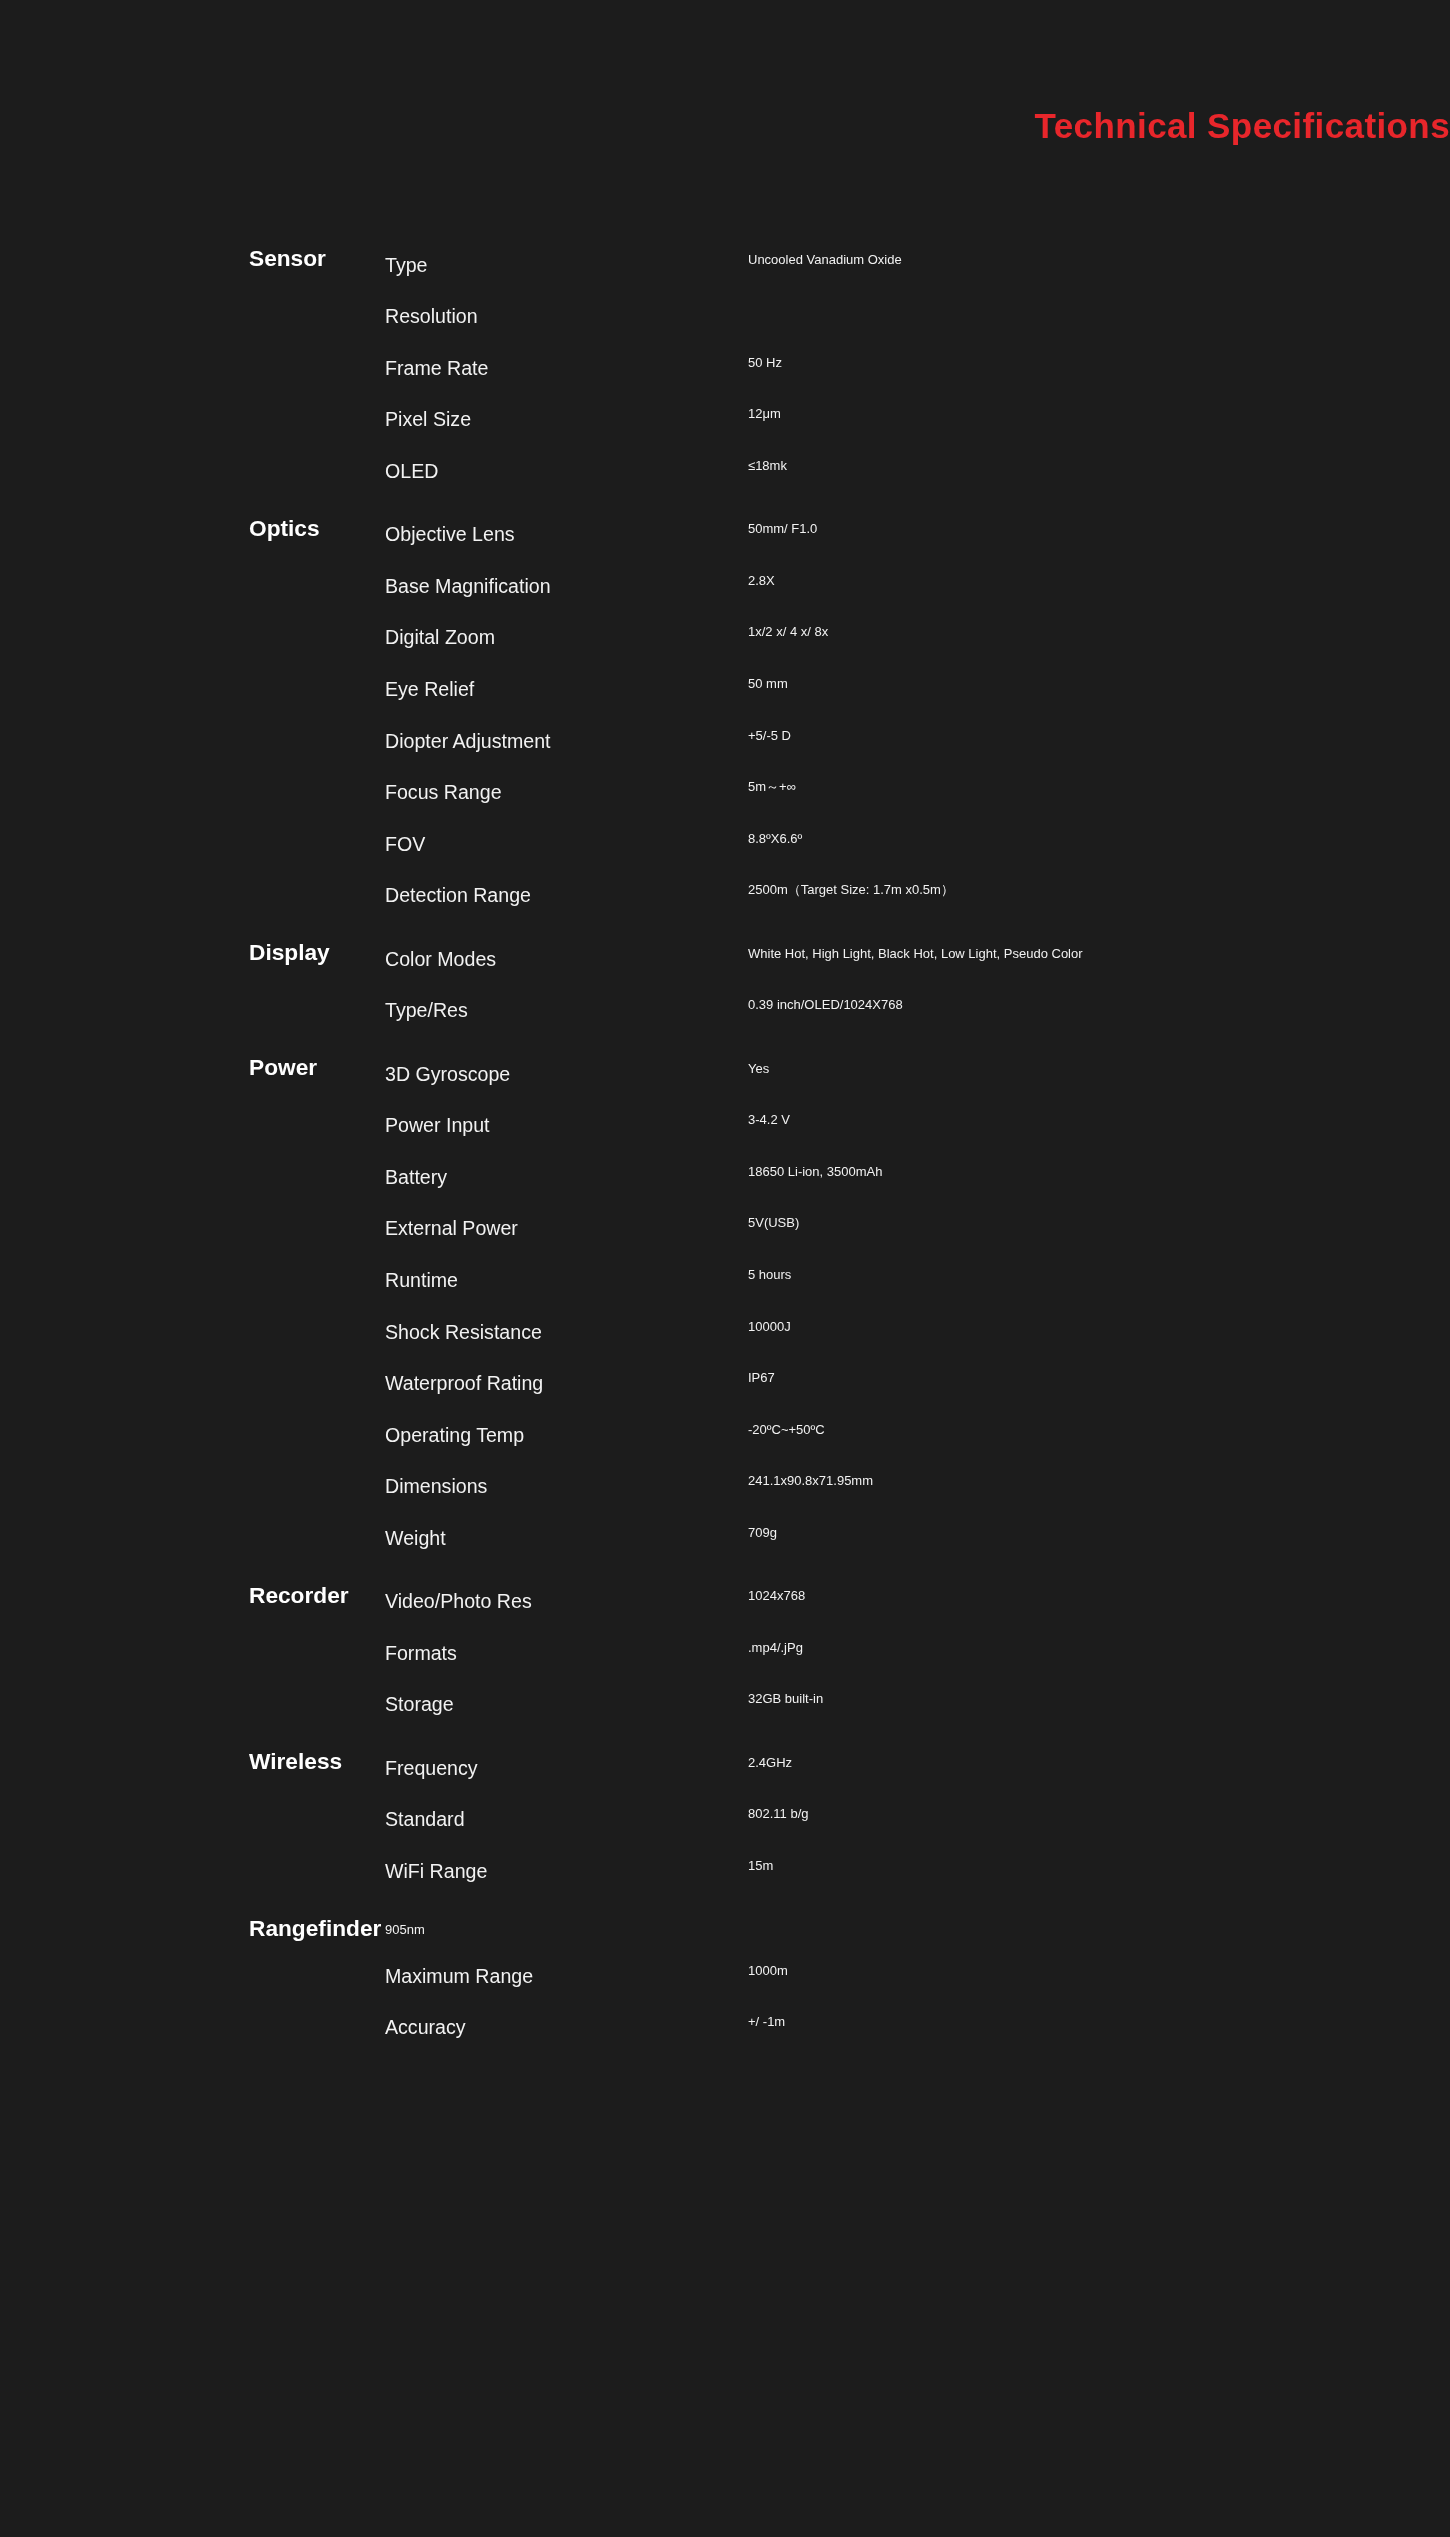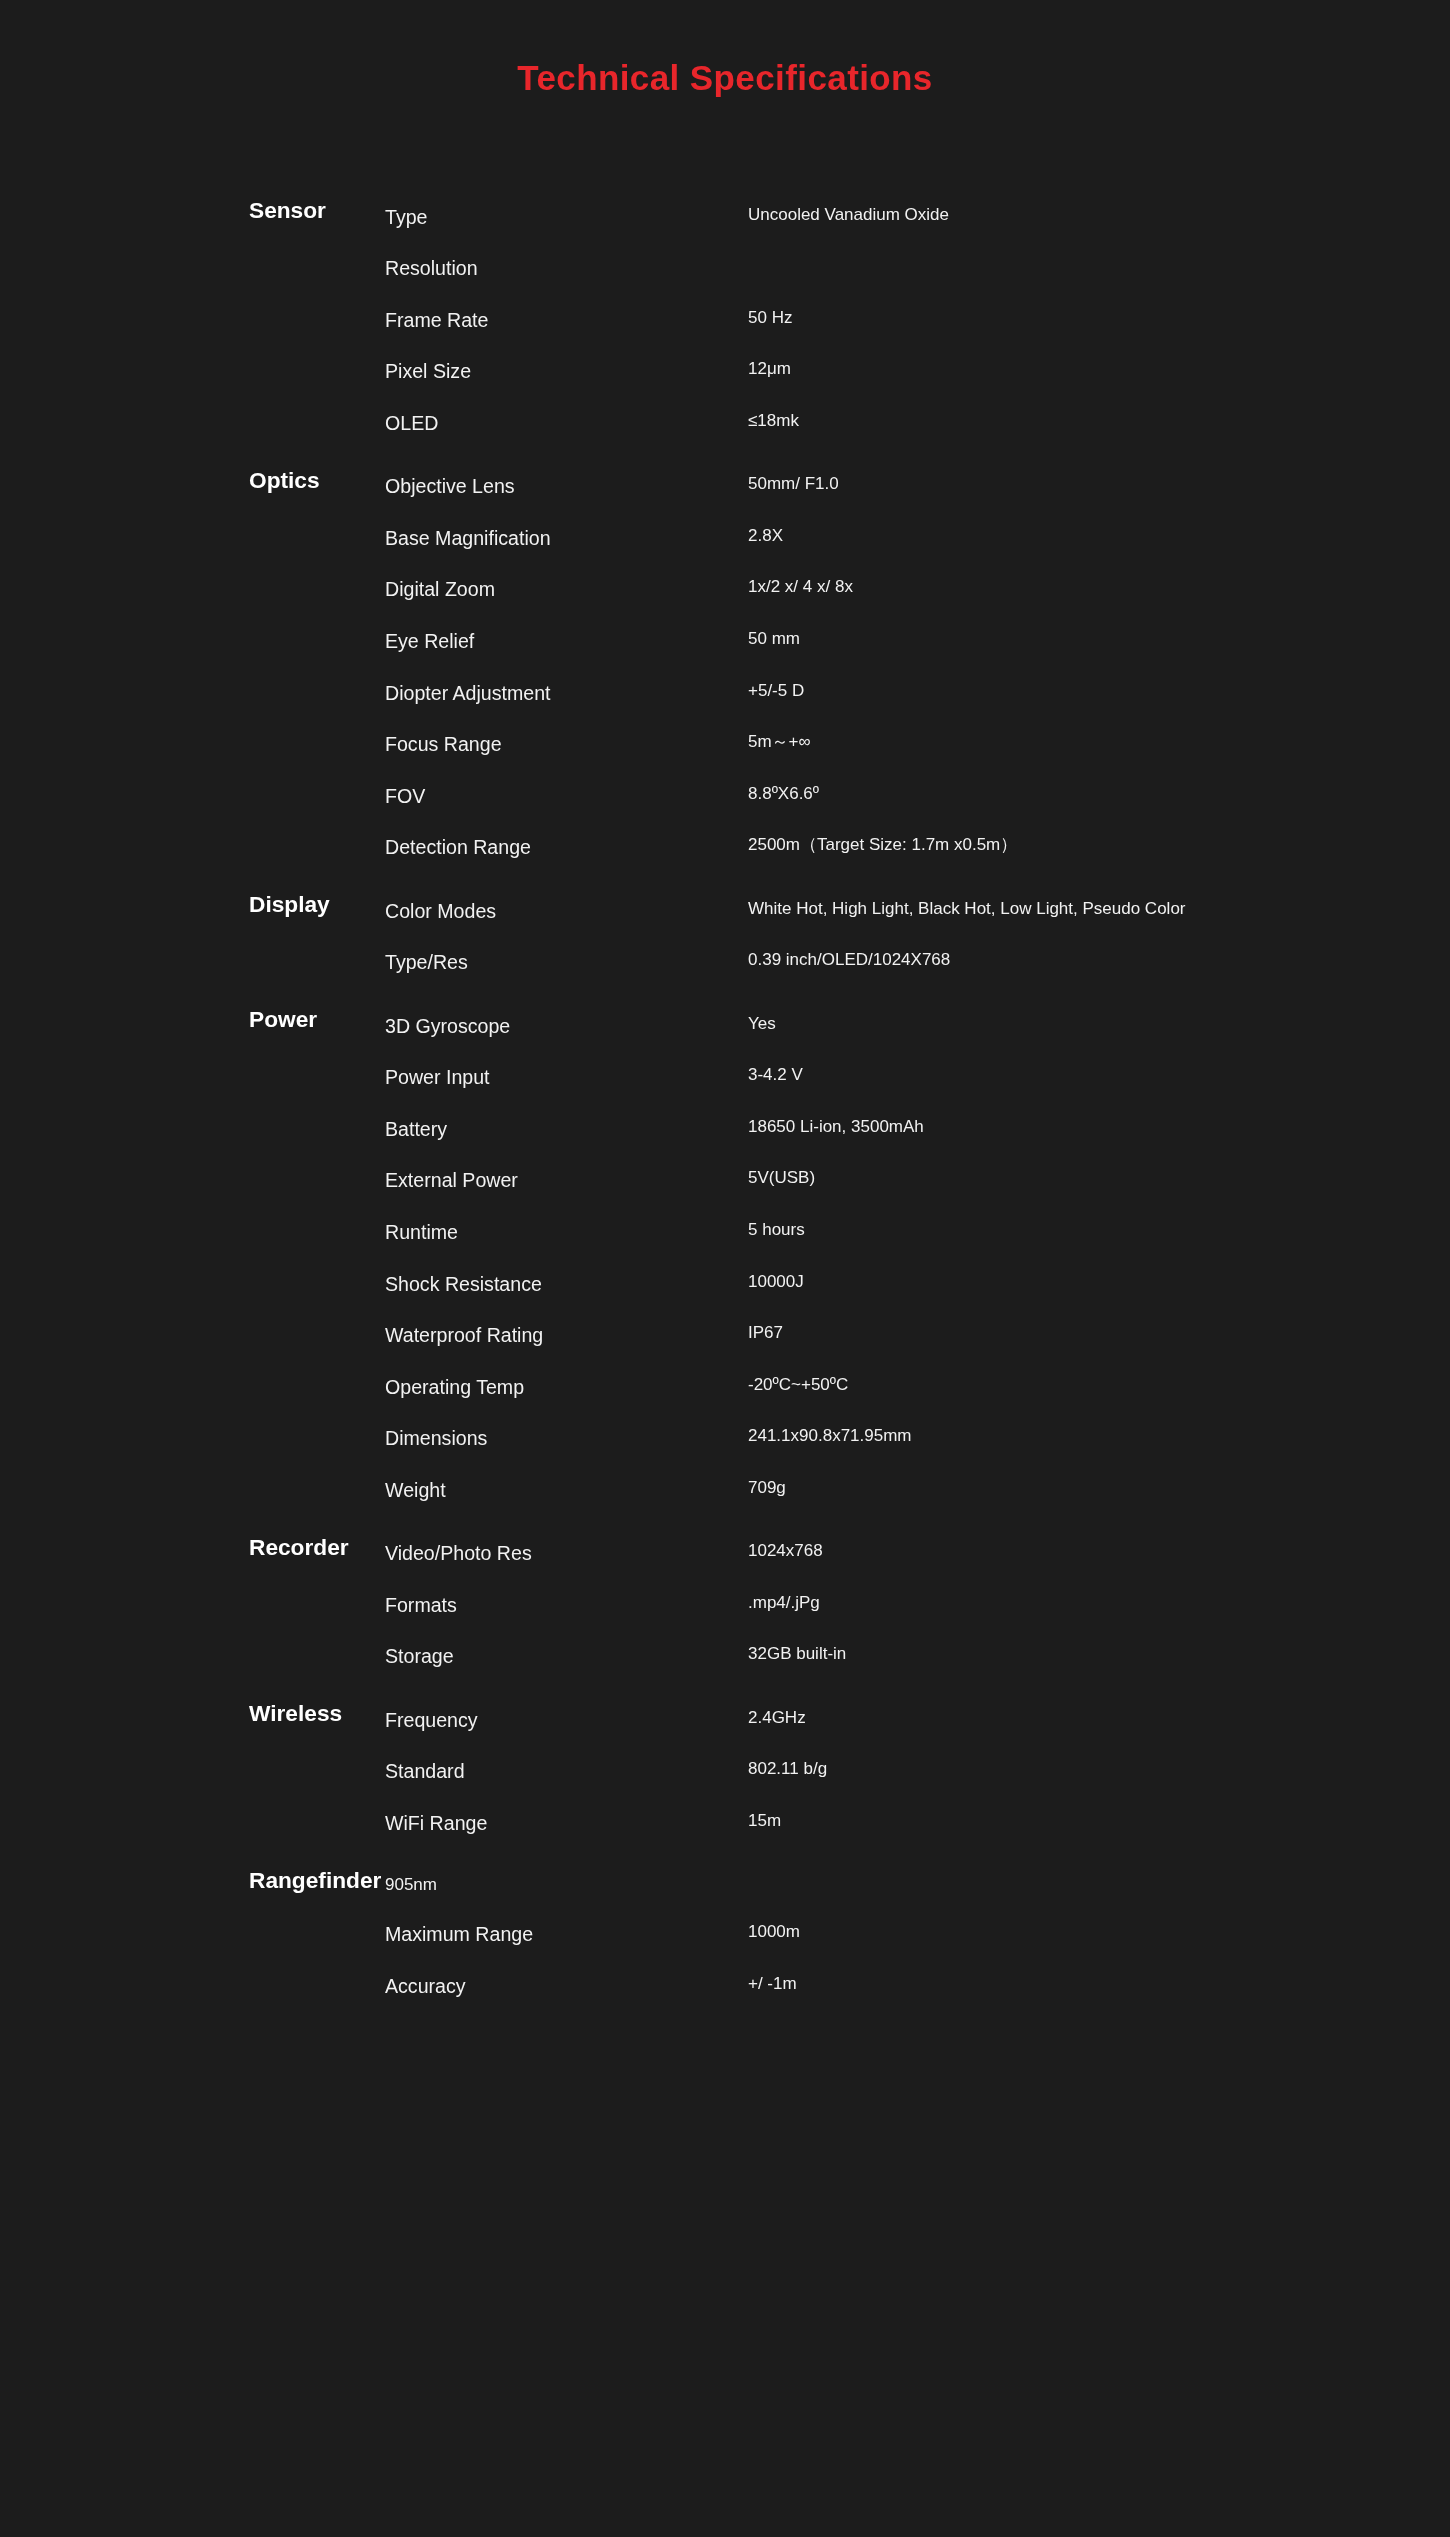--- a/index.html
+++ b/index.html
@@ -17,26 +17,26 @@
   }
   .page {
     position: relative;
     width: 1450px;
     min-height: 2538px;
     background: #1c1c1c;
     box-sizing: border-box;
     padding: 0;
   }
   .title {
-    text-align: center;
+    text-align: right;
     color: #e8262b;
     font-size: 35px;
     font-weight: bold;
     letter-spacing: 0.4px;
-    padding-top: 58px;
+    padding-top: 106px;
     padding-bottom: 0;
     margin: 0;
   }
   .spec-table {
     margin: 0 auto;
     width: 1208px;
     padding-top: 54px;
     box-sizing: border-box;
   }
   .group {
@@ -73,21 +73,21 @@
     width: 363px;
     flex: 0 0 363px;
     font-size: 19.6px;
     color: #f2f2f2;
     line-height: 1.55;
     padding: 10.6px 0 10.6px 0;
     box-sizing: border-box;
   }
   .row-val {
     flex: 1 1 auto;
-    font-size: 17px;
+    font-size: 13px;
     color: #f2f2f2;
     line-height: 1.55;
     padding: 10.6px 0 10.6px 0;
     box-sizing: border-box;
     max-width: 529px;
   }
   
   .group + .group { margin-top: 12px; }
 </style>
 </head>

